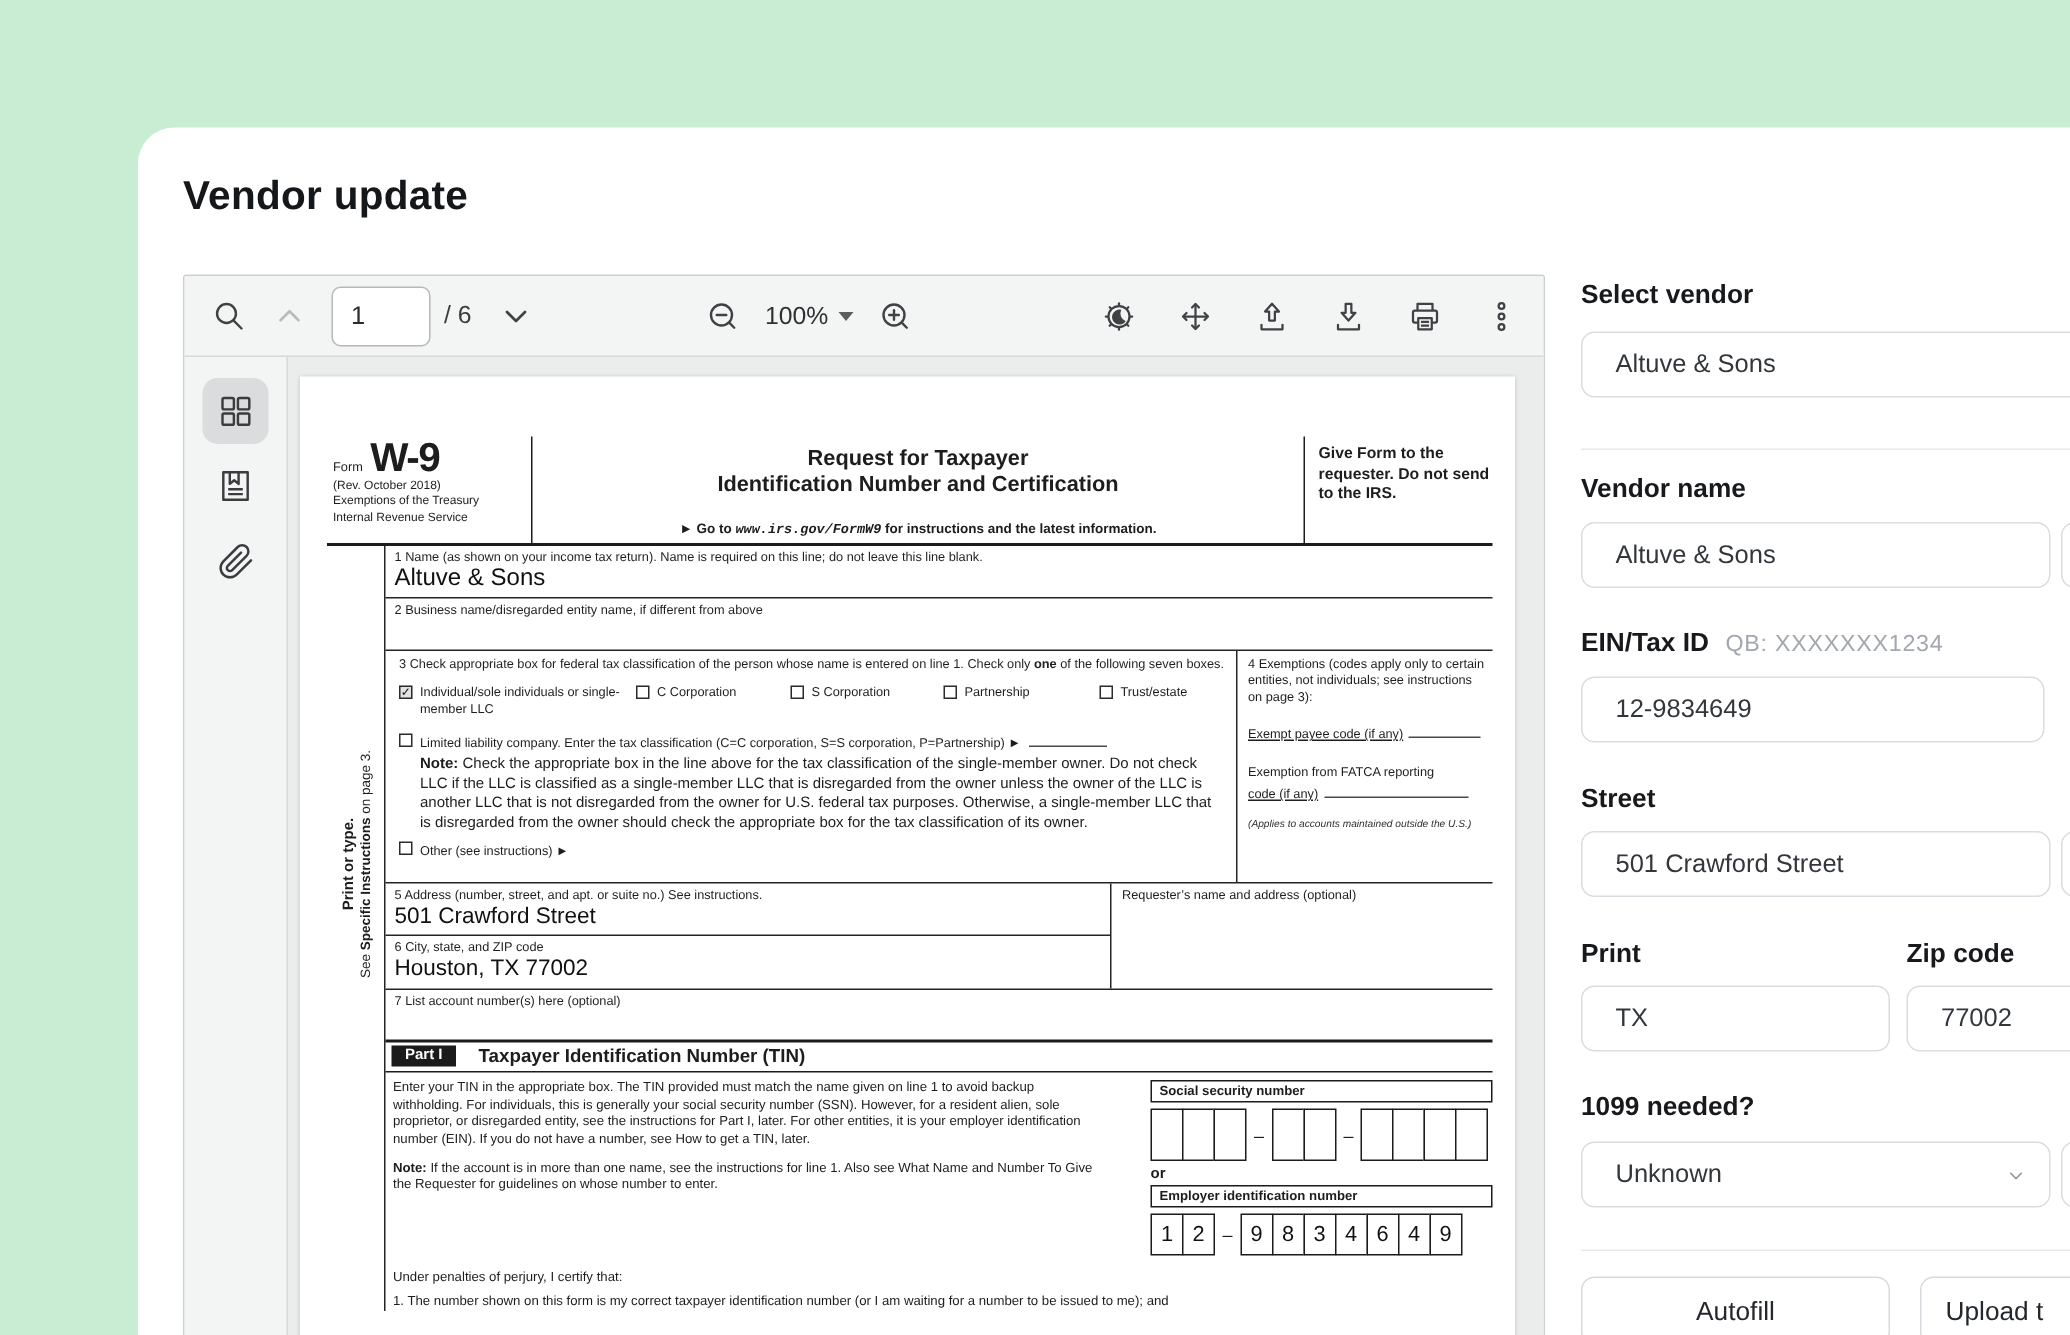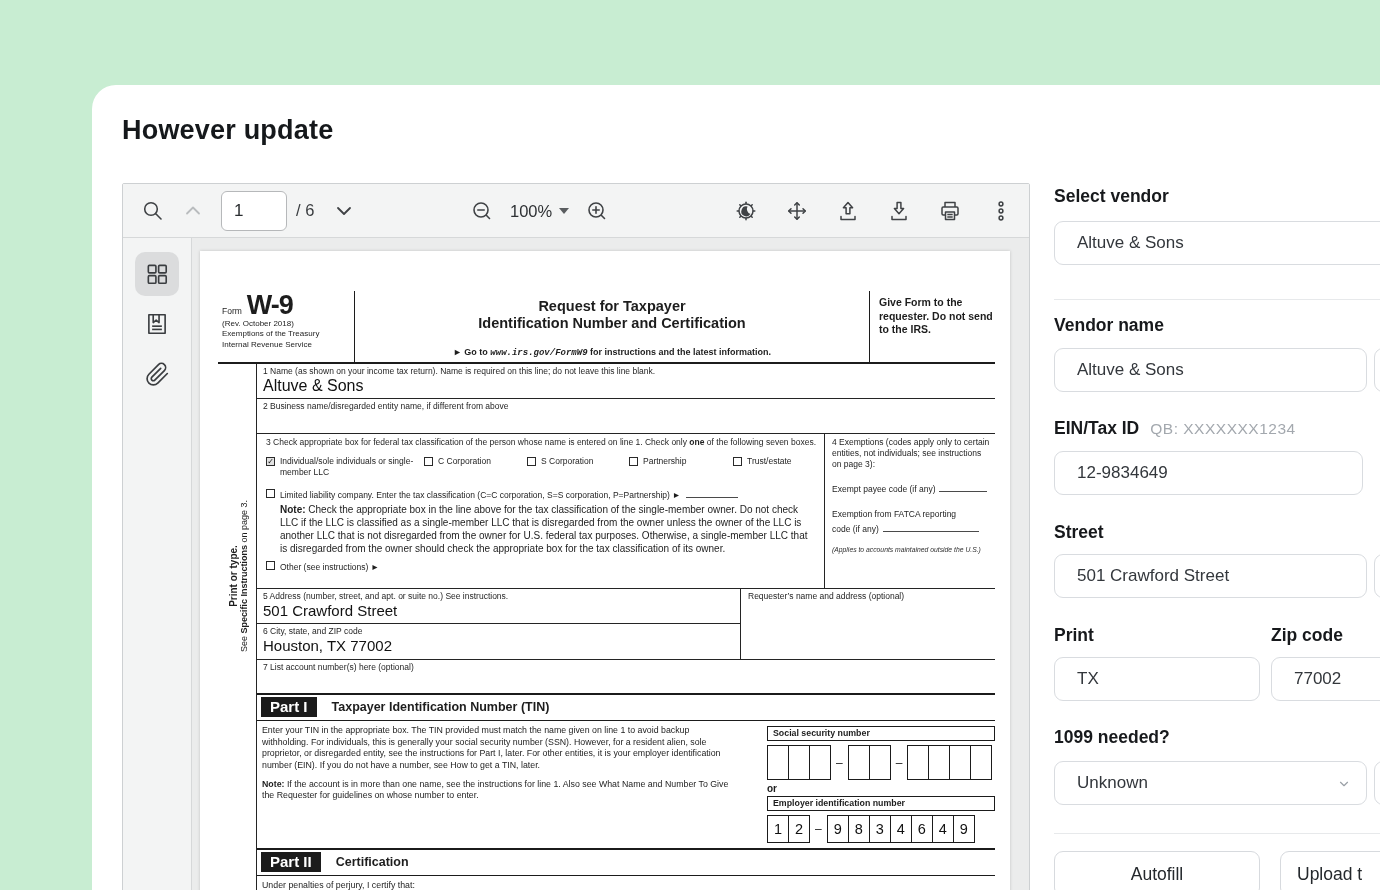--- a/index.html
+++ b/index.html
@@ -63,30 +63,30 @@
   .col4 { width:170px; padding:3px 2px 2px 7px; font-size:8.5px; line-height:1.3; }
   .cb-row { display:flex; margin-top:9px; font-size:8.5px; line-height:1.25; }
   .cb { display:flex; gap:5px; }
   .cbx { width:9px; height:9px; border:1.2px solid #2a2a2a; flex:none; margin-top:1px;
          font-size:8px; line-height:8px; text-align:center; color:#111; }
   .cbx.on { background:#e3e3e3; }
   .cb-0 { width:158px; } .cb-1 { width:103px; } .cb-2 { width:102px; } .cb-3 { width:104px; }
   .inline-row { display:flex; gap:5px; margin-top:11px; font-size:8.5px; align-items:baseline; }
   .blank { display:inline-block; border-bottom:1px solid #4a4a4a; height:9px; }
   .note-p { font-size:10px; line-height:1.3; margin-top:3px; padding-left:14px; }
-  .exempt-line { margin-top:13px; display:flex; align-items:baseline; gap:4px; }
+  .exempt-line { margin-top:13px; display:flex; align-items:baseline; gap:4px;text-decoration:underline; }
   .applies { margin-top:11px; font-size:6.8px; font-style:italic; color:#2e2e2e; }
   .row-56 { display:flex; padding:0; }
   .addr-col { width:484px; border-right:1px solid #242424; }
   .r5 { border-bottom:1px solid #242424; padding:2px 6px; height:35px; }
   .r6 { padding:2px 6px; height:35px; }
   .req-col { flex:1; padding:2px 7px; font-size:8.5px; }
   .row-7 { height:33px; }
   .part-bar { display:flex; align-items:center; gap:15px; border-top:2px solid #1b1b1b; border-bottom:1.5px solid #1b1b1b; padding:2px 0 3px 0; }
-  .part-tag { background:#1b1b1b; color:#fff; font-weight:700; font-size:15px; padding:1px 9px 2px 9px; margin-left:4px; }
+  .part-tag { background:#1b1b1b; color:#fff; font-weight:700; font-size:10px; padding:1px 9px 2px 9px; margin-left:4px; }
   .part-title { font-weight:700; font-size:12.5px; }
   .p1-wrap { display:flex; padding:4px 0 5px 5px;gap:20px; }
   .p1-left { flex:1; font-size:8.8px; line-height:1.33; padding-right:10px; }
   .p1-left p + p { margin-top:7px; }
   .p1-right { width:228px; font-size:8.8px; padding-top:1px; }
   .tin-label-box { border:1px solid #1b1b1b; font-weight:700; padding:1px 5px 2px 5px; background:#fff; }
   .cells { display:flex; align-items:center; margin-top:4px; }
   .cell { width:22px; border:1px solid #1b1b1b; margin-right:-1px; background:#fff; text-align:center; }
   .cell.ssn { height:35px; }
   .cell.ein { height:28px; font-size:14.5px; line-height:27px; color:#111; }
@@ -109,21 +109,21 @@
   .btn { position:absolute; height:46px; border:1px solid #d7dade; border-radius:9px; background:#fff;
          font-family:inherit; font-size:17.5px; color:#24282c; cursor:pointer; }
   .btn.center { text-align:center; }
   .btn.left { text-align:left; padding-left:16px; }
   svg { display:block; }
 </style>
 </head>
 <body>
 
 <div class="card">
-  <div class="page-title">However update</div>
+  <div class="page-title">Vendor update</div>
 
   <div class="viewer">
     <div class="toolbar">
       <div class="tb-left">
         <button class="tb-btn" title="Search">
           <svg width="24" height="24" viewBox="0 0 24 24" fill="none" stroke="#3f4245" stroke-width="1.6" stroke-linecap="round">
               <circle cx="10" cy="10" r="6.3"></circle>
               <line x1="14.8" y1="14.8" x2="20" y2="20"></line>
             </svg>
         </button>
@@ -385,24 +385,20 @@
                     <span class="cell ein">8</span>
                     <span class="cell ein">3</span>
                     <span class="cell ein">4</span>
                     <span class="cell ein">6</span>
                     <span class="cell ein">4</span>
                     <span class="cell ein">9</span>
                 </div>
               </div>
             </div>
 
-            <div class="part-bar">
-              <span class="part-tag">Part II</span>
-              <span class="part-title">Certification</span>
-            </div>
 
             <div class="cert">
               <p>Under penalties of perjury, I certify that:</p>
               <p>1. The number shown on this form is my correct taxpayer identification number (or I am waiting for a number to be issued to me); and</p>
 
             </div>
           </div>
 
         </div>
       </div>

